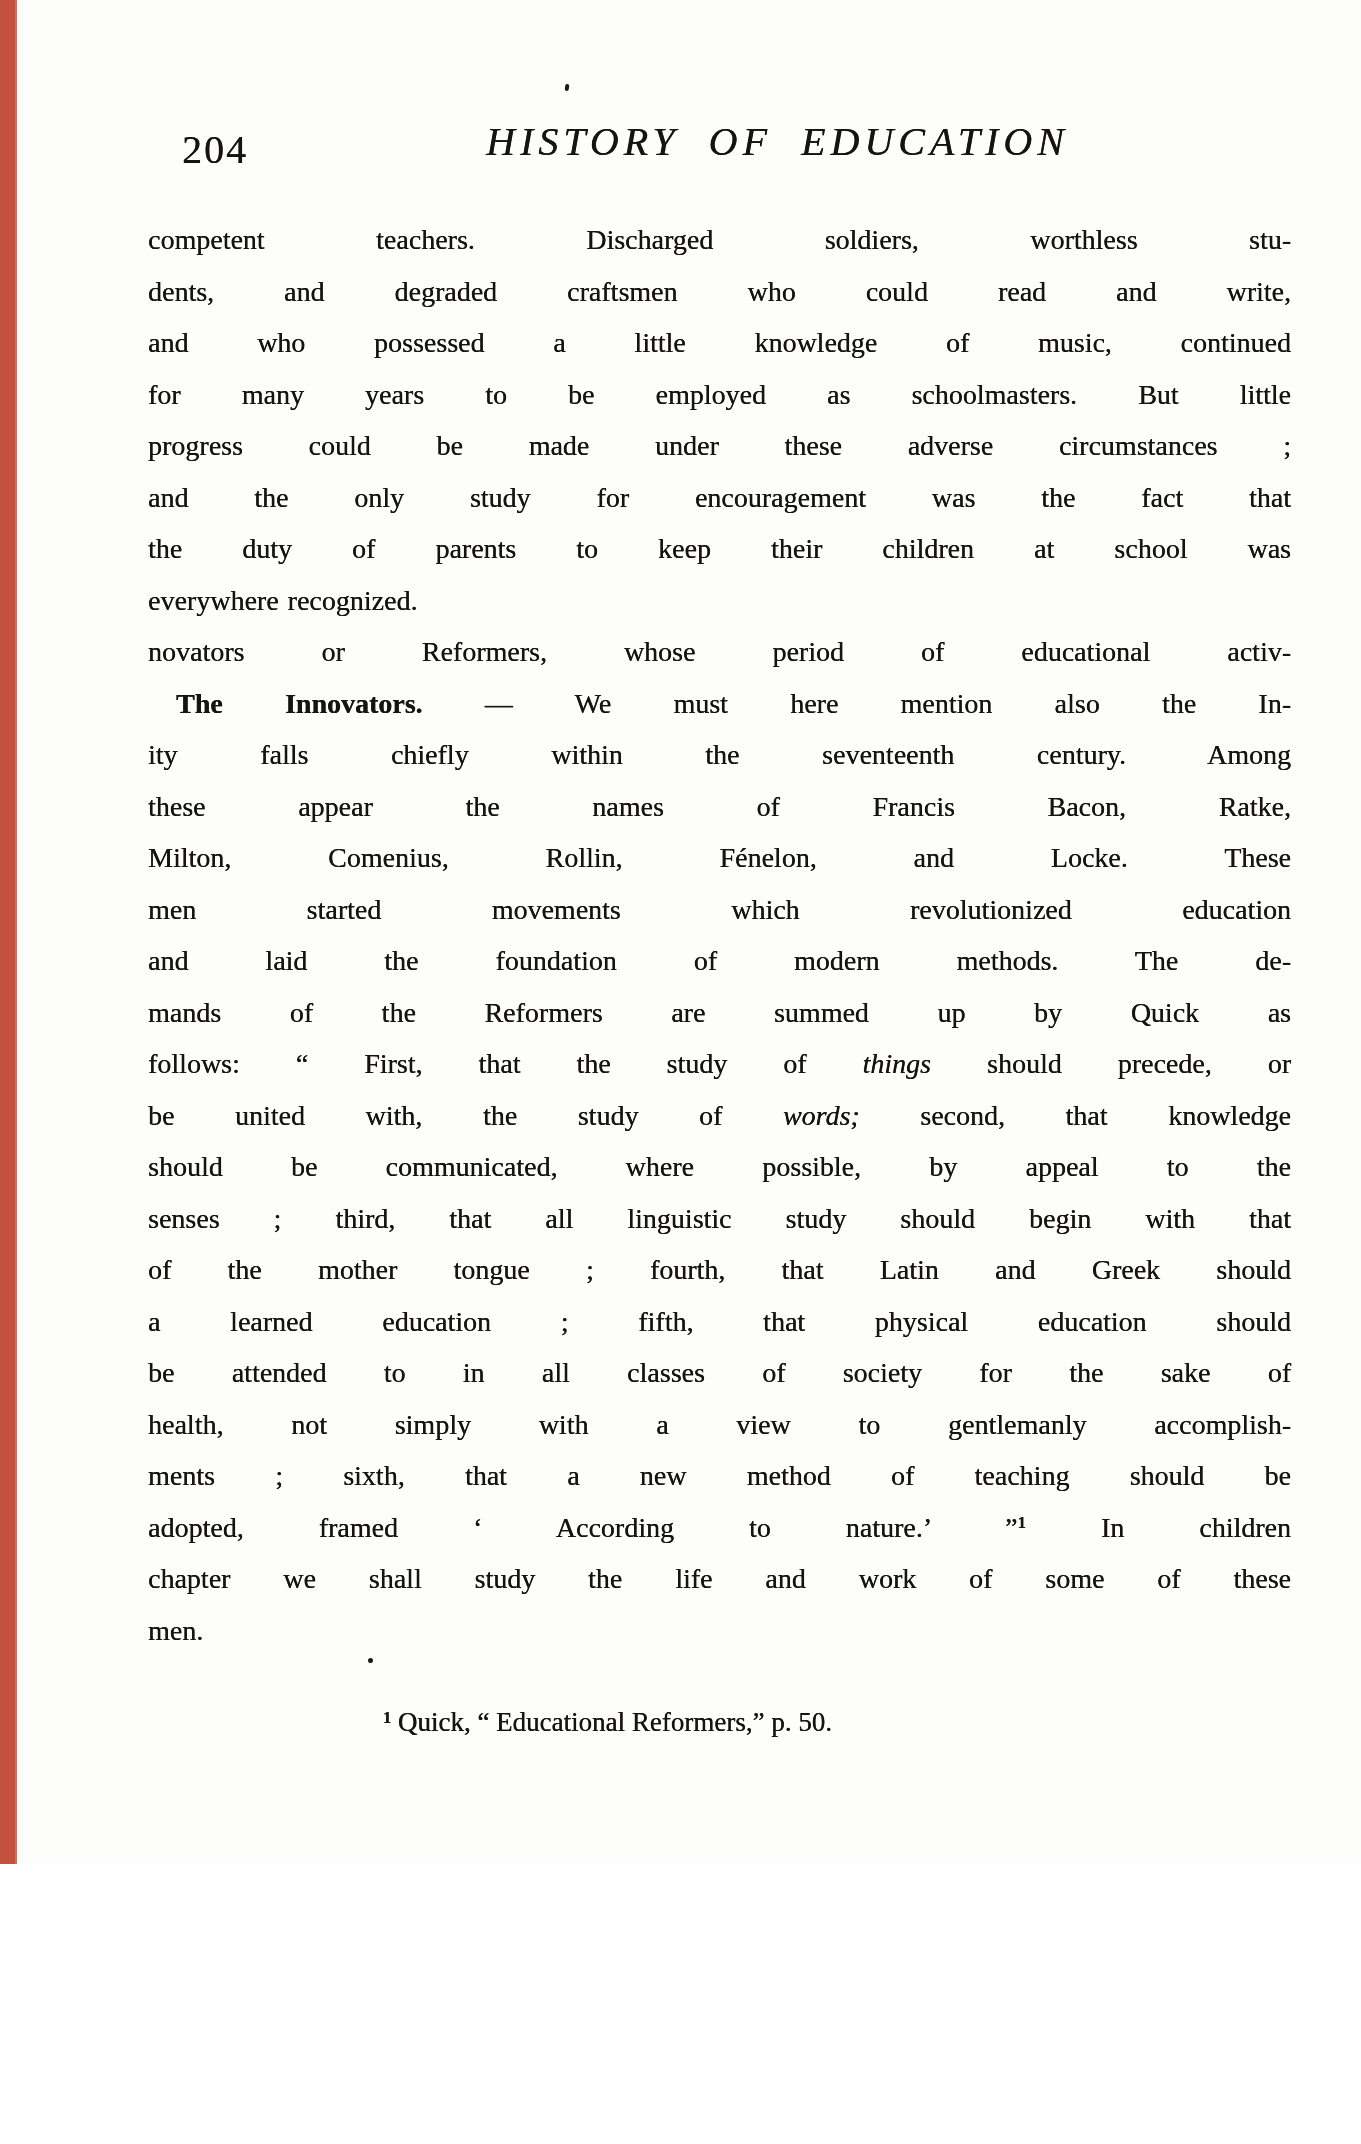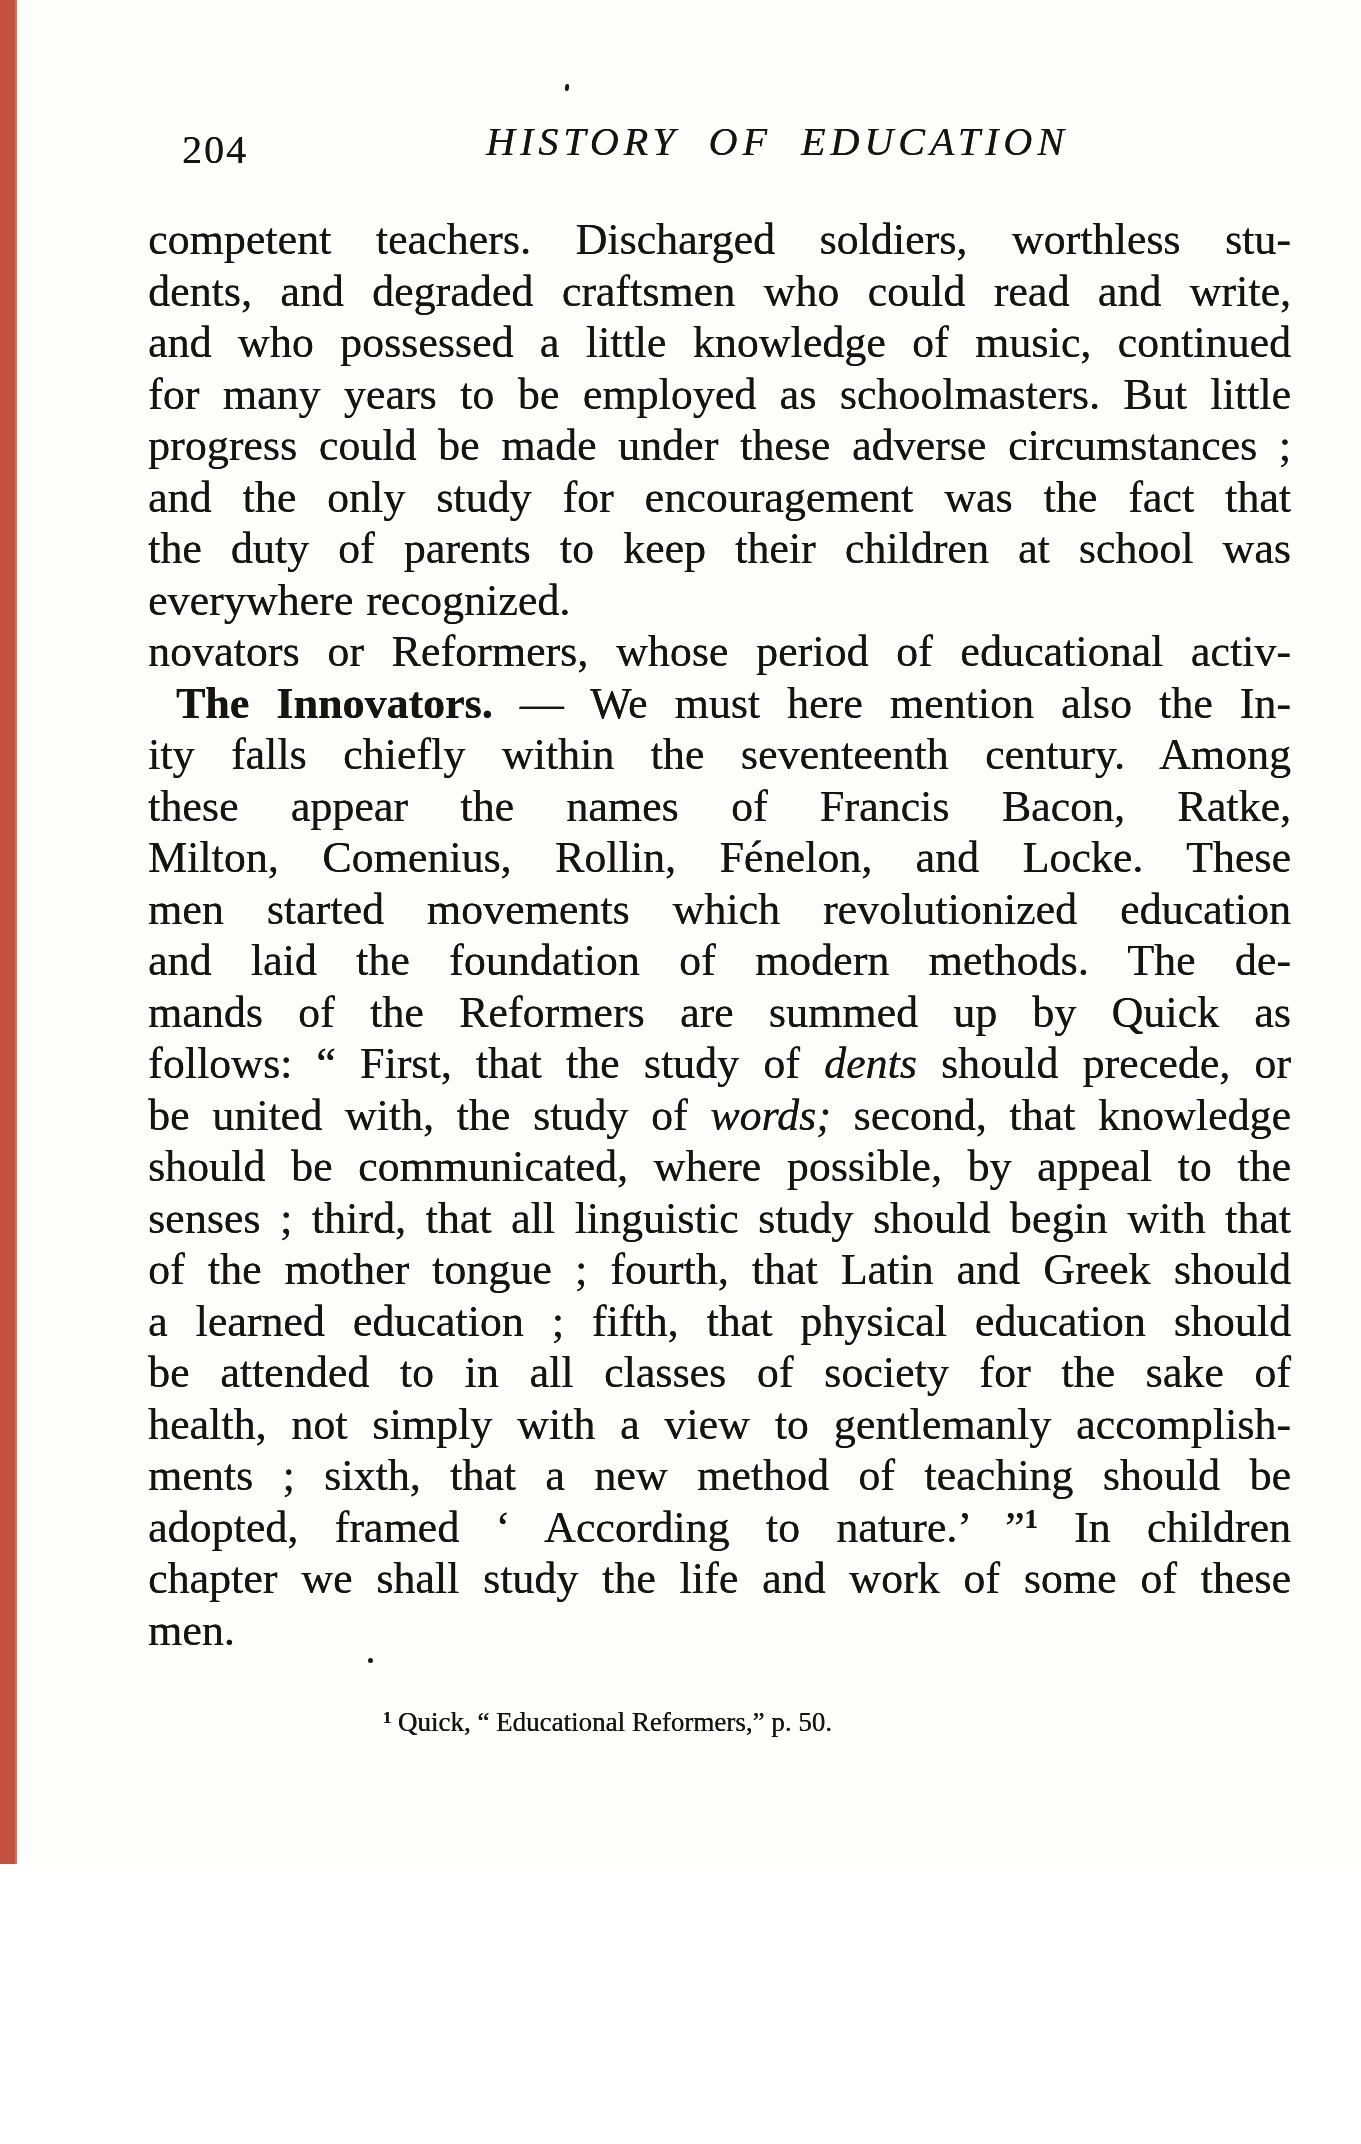--- a/index.html
+++ b/index.html
@@ -36,21 +36,21 @@
     font-style: italic;
     letter-spacing: 5px;
     word-spacing: 14px;
     white-space: nowrap;
     text-shadow: 0.3px 0 0 currentColor;
   }
   .body-text {
     position: absolute;
     left: 148px; top: 214px;
     width: 1143px;
-    font-size: 44px;
+    font-size: 28px;
     line-height: 51.5px;
     word-spacing: 2px;
     text-shadow: 0.25px 0 0 currentColor;
   }
   .line {
     text-align: justify;
     text-align-last: justify;
   }
   .line.last { text-align-last: left; }
   .line.indent { text-indent: 28px; }
@@ -99,21 +99,21 @@
       <div class="line"><span>the duty of parents to keep their children at school was</span></div>
       <div class="line last"><span>everywhere recognized.</span></div>
       <div class="line"><span>novators or Reformers, whose period of educational activ-</span></div>
       <div class="line indent"><span class="b">The Innovators.</span><span> — We must here mention also the In-</span></div>
       <div class="line"><span>ity falls chiefly within the seventeenth century.  Among</span></div>
       <div class="line"><span>these appear the names of Francis Bacon, Ratke,</span></div>
       <div class="line"><span>Milton, Comenius, Rollin, Fénelon, and Locke.  These</span></div>
       <div class="line"><span>men started movements which revolutionized education</span></div>
       <div class="line"><span>and laid the foundation of modern methods.  The de-</span></div>
       <div class="line"><span>mands of the Reformers are summed up by Quick as</span></div>
-      <div class="line"><span>follows: “ First, that the study of </span><span class="i">dents</span><span> should precede, or</span></div>
+      <div class="line"><span>follows: “ First, that the study of </span><span class="i">things</span><span> should precede, or</span></div>
       <div class="line"><span>be united with, the study of </span><span class="i">words;</span><span> second, that knowledge</span></div>
       <div class="line"><span>should be communicated, where possible, by appeal to the</span></div>
       <div class="line"><span>senses ; third, that all linguistic study should begin with that</span></div>
       <div class="line"><span>of the mother tongue ; fourth, that Latin and Greek should</span></div>
       <div class="line"><span>a learned education ; fifth, that physical education should</span></div>
       <div class="line"><span>be attended to in all classes of society for the sake of</span></div>
       <div class="line"><span>health, not simply with a view to gentlemanly accomplish-</span></div>
       <div class="line"><span>ments ; sixth, that a new method of teaching should be</span></div>
       <div class="line"><span>adopted, framed ‘ According to nature.’ ”</span><sup>1</sup><span>  In children</span></div>
       <div class="line"><span>chapter we shall study the life and work of some of these</span></div>

